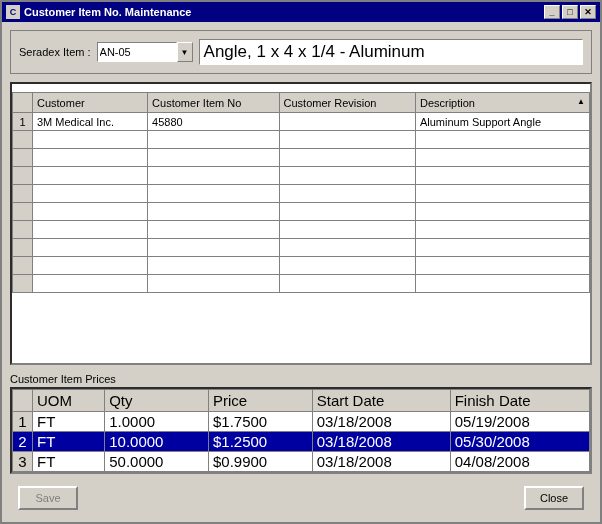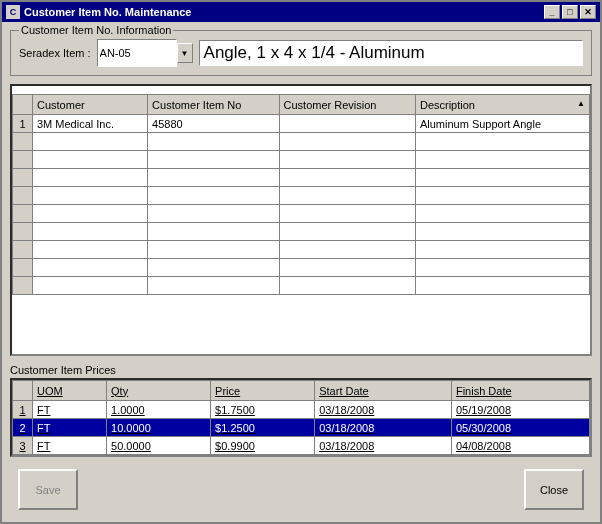--- a/index.html
+++ b/index.html
@@ -93,21 +93,21 @@
     }
     .seradex-label {
       font-size: 11px;
       text-align: right;
     }
     .seradex-combo {
       display: flex;
       align-items: center;
     }
     .combo-input {
-      height: 28px;
+      height: 20px;
       width: 80px;
       border: 1px solid;
       border-color: #808080 #ffffff #ffffff #808080;
       background: white;
       font-size: 11px;
       padding: 0 2px;
     }
     .combo-arrow {
       width: 16px;
       height: 20px;
@@ -169,22 +169,21 @@
     .prices-section {
       flex-shrink: 0;
     }
     .prices-label {
       font-size: 11px;
       margin-bottom: 2px;
     }
     .prices-table {
       width: 100%;
       border-collapse: collapse;
-      font-size: 11px;
-      text-decoration: underline;
+      font-size: 15px;
     }
     .prices-table th {
       background: #d4d0c8;
       border: 1px solid #808080;
       padding: 2px 4px;
       text-align: left;
       font-weight: normal;
       height: 20px;
     }
     .prices-table td {
@@ -203,21 +202,21 @@
       color: white;
     }
     .footer-bar {
       display: flex;
       justify-content: space-between;
       align-items: center;
       padding: 4px 8px;
       flex-shrink: 0;
     }
     .footer-btn {
-      height: 41px;
+      height: 24px;
       min-width: 60px;
       background: #d4d0c8;
       border: 2px solid;
       border-color: #ffffff #808080 #808080 #ffffff;
       font-size: 11px;
       cursor: pointer;
       padding: 0 8px;
     }
     .footer-btn:disabled {
       color: #808080;
@@ -250,21 +249,20 @@
     <div class="title-bar-buttons">
       <div class="title-btn">_</div>
       <div class="title-btn">□</div>
       <div class="title-btn">✕</div>
     </div>
   </div>
 
   <div class="window-body">
 
     <div class="group-box">
-      <span class="group-box-title">Customer Item No. Information</span>
       <div class="seradex-row">
         <span class="seradex-label">Seradex Item :</span>
         <div class="seradex-combo">
           <input class="combo-input" type="text" value="AN-05" style="">
           <div class="combo-arrow">▼</div>
         </div>
         <div class="seradex-desc">Angle, 1 x 4 x 1/4 - Aluminum</div>
       </div>
     </div>
 

